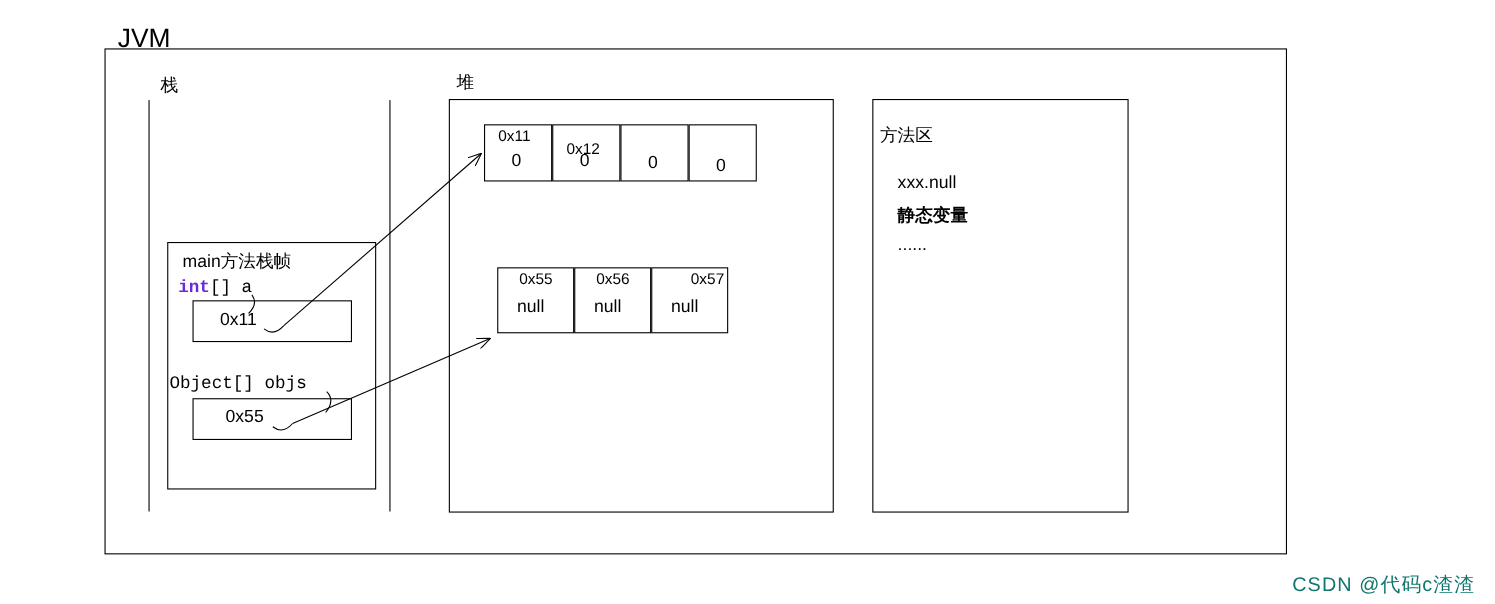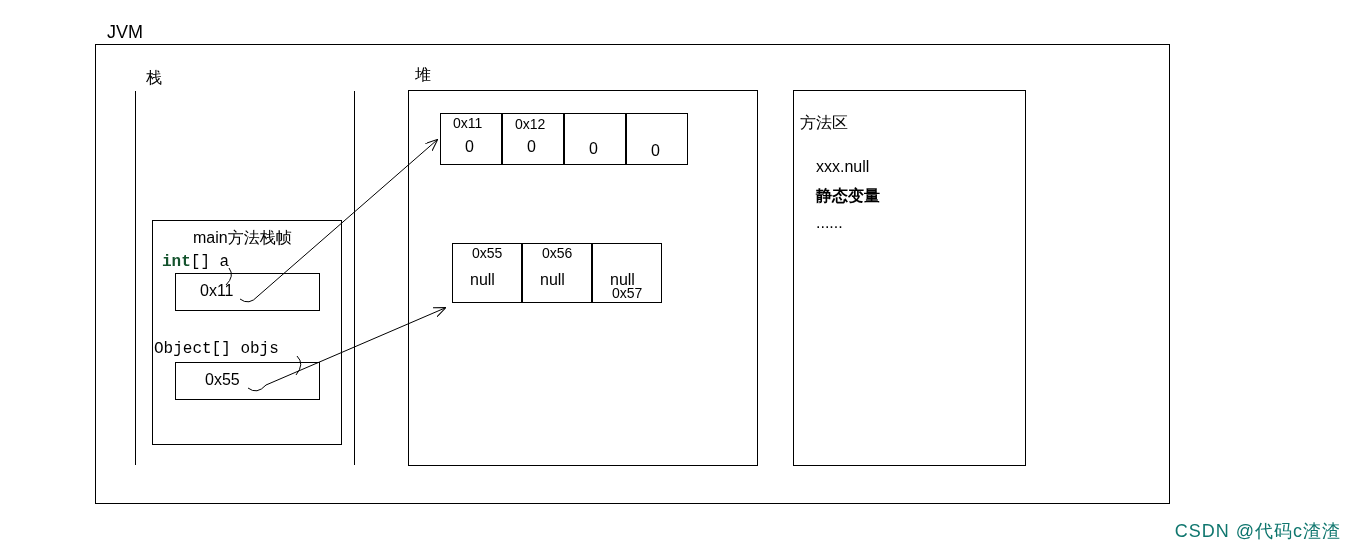--- a/index.html
+++ b/index.html
@@ -16,21 +16,21 @@
   .box {
     position: absolute;
     border: 1px solid #000;
     box-sizing: border-box;
   }
   .label {
     position: absolute;
     white-space: nowrap;
   }
   .int-kw {
-    color: #14532d;
+    color: #6d28d9;
     font-weight: bold;
     font-family: "Courier New", monospace;
   }
   .mono {
     font-family: "Courier New", monospace;
   }
   .watermark {
     position: absolute;
     right: 18px;
     bottom: 6px;
@@ -42,30 +42,30 @@
     position: absolute;
     left: 0; top: 0;
     width: 1359px;
     height: 549px;
     pointer-events: none;
   }
 </style>
 </head>
 <body>
 
-<div class="label" style="left:107px; top:22px; font-size:18px;">JVM</div>
+<div class="label" style="left:107px; top:22px; font-size:24px;">JVM</div>
 
 <div class="box" style="left:95px; top:44px; width:1075px; height:460px;"></div>
 
 <div class="label" style="left:146px; top:68px;">栈</div>
 
 <div style="position:absolute; left:135px; top:91px; width:220px; height:374px; border-left:1px solid #000; border-right:1px solid #000; box-sizing:border-box;"></div>
 
 <div class="box" style="left:152px; top:220px; width:190px; height:225px;"></div>
-<div class="label" style="left:166px; top:228px;margin-left:27px;">main方法栈帧</div>
+<div class="label" style="left:166px; top:228px;">main方法栈帧</div>
 
 <div class="label" style="left:162px; top:252px;">
   <span class="int-kw">int</span><span class="mono">[] a</span>
 </div>
 
 <div class="box" style="left:175px; top:273px; width:145px; height:38px;"></div>
 <div class="label" style="left:200px; top:282px;">0x11</div>
 
 <div class="label mono" style="left:154px; top:340px;">Object[] objs</div>
 
@@ -74,39 +74,39 @@
 
 <div class="label" style="left:415px; top:65px;">堆</div>
 
 <div class="box" style="left:408px; top:90px; width:350px; height:376px;"></div>
 
 <div class="box" style="left:440px; top:113px; width:62px; height:52px;"></div>
 <div class="label" style="left:453px; top:115px; font-size:14px;">0x11</div>
 <div class="label" style="left:465px; top:138px;">0</div>
 
 <div class="box" style="left:502px; top:113px; width:62px; height:52px;"></div>
-<div class="label" style="left:515px; top:116px; font-size:14px;">0x12</div>
+<div class="label" style="left:515px; top:127px; font-size:14px;">0x12</div>
 <div class="label" style="left:527px; top:138px;">0</div>
 
 <div class="box" style="left:564px; top:113px; width:62px; height:52px;"></div>
 <div class="label" style="left:589px; top:140px;">0</div>
 
 <div class="box" style="left:626px; top:113px; width:62px; height:52px;"></div>
 <div class="label" style="left:651px; top:142px;">0</div>
 
 <div class="box" style="left:452px; top:243px; width:70px; height:60px;"></div>
 <div class="label" style="left:472px; top:245px; font-size:14px;">0x55</div>
 <div class="label" style="left:470px; top:271px;">null</div>
 
 <div class="box" style="left:522px; top:243px; width:70px; height:60px;"></div>
 <div class="label" style="left:542px; top:245px; font-size:14px;">0x56</div>
 <div class="label" style="left:540px; top:271px;">null</div>
 
 <div class="box" style="left:592px; top:243px; width:70px; height:60px;"></div>
-<div class="label" style="left:612px; top:245px; font-size:14px;margin-top:40px;">0x57</div>
+<div class="label" style="left:628px; top:245px; font-size:14px;">0x57</div>
 <div class="label" style="left:610px; top:271px;">null</div>
 
 <div class="label" style="left:800px; top:65px;margin-top:48px;">方法区</div>
 
 <div class="box" style="left:793px; top:90px; width:233px; height:376px;"></div>
 <div class="label" style="left:816px; top:158px;">xxx.null</div>
 <div class="label" style="left:816px; top:186px;font-weight:bold;">静态变量</div>
 <div class="label" style="left:816px; top:214px;">......</div>
 
 <svg class="arrows">

